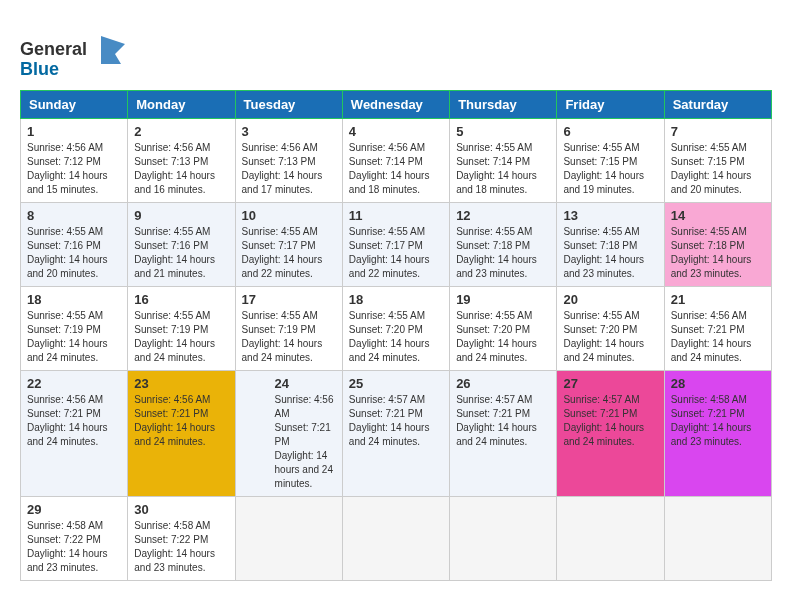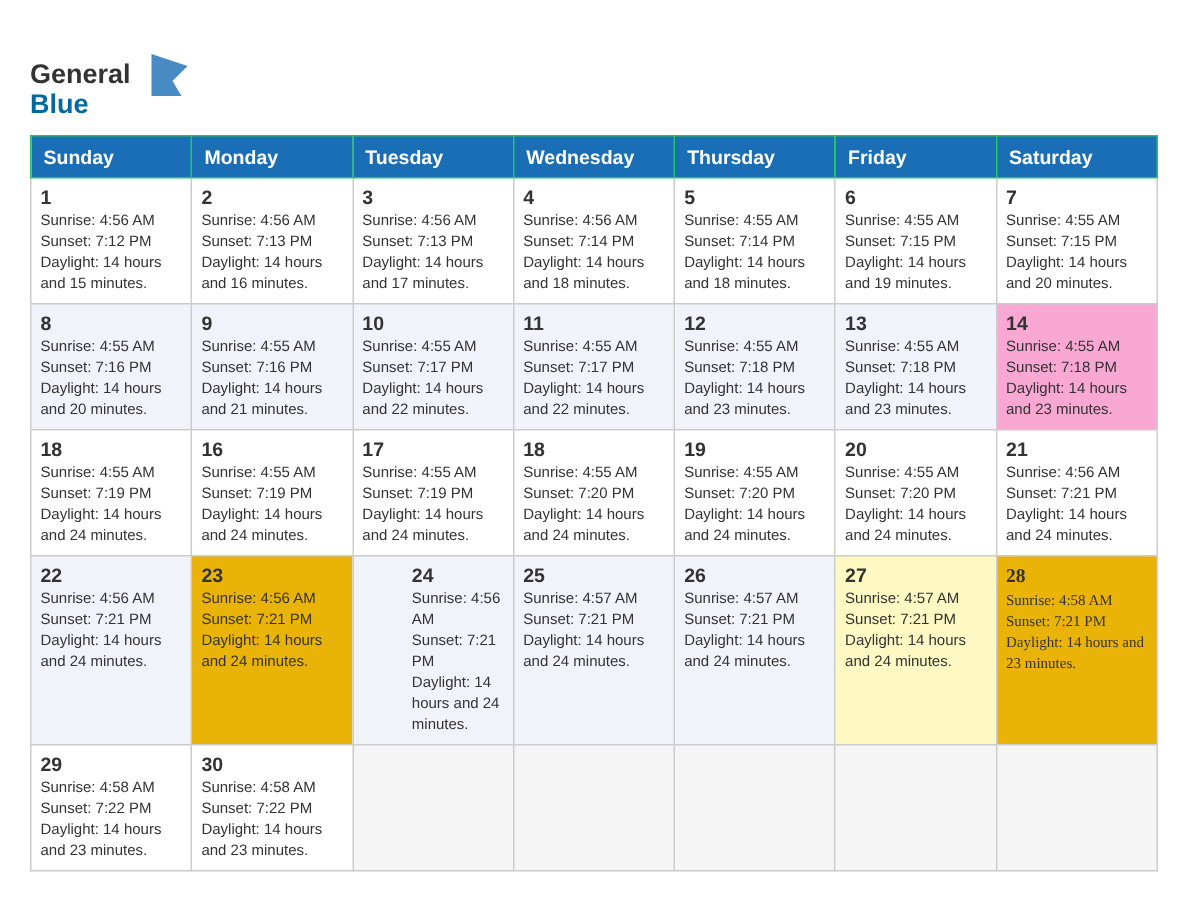--- a/index.html
+++ b/index.html
@@ -212,25 +212,25 @@
         <span class="cell-text">Sunrise: 4:56 AM<br>Sunset: 7:21 PM<br>Daylight: 14 hours and 24 minutes.</span>
       </td>
         <td style="background: rgb(240, 244, 250);">
         <span class="day-num">25</span>
         <span class="cell-text">Sunrise: 4:57 AM<br>Sunset: 7:21 PM<br>Daylight: 14 hours and 24 minutes.</span>
       </td>
         <td style="background: rgb(240, 244, 250);">
         <span class="day-num">26</span>
         <span class="cell-text">Sunrise: 4:57 AM<br>Sunset: 7:21 PM<br>Daylight: 14 hours and 24 minutes.</span>
       </td>
-        <td style="background: #fef9c3;">
+        <td style="background: #ec4899;">
         <span class="day-num">27</span>
         <span class="cell-text">Sunrise: 4:57 AM<br>Sunset: 7:21 PM<br>Daylight: 14 hours and 24 minutes.</span>
       </td>
-        <td style="background: #eab308; font-family: Liberation Serif, serif;">
+        <td style="background: #d946ef;">
         <span class="day-num">28</span>
         <span class="cell-text">Sunrise: 4:58 AM<br>Sunset: 7:21 PM<br>Daylight: 14 hours and 23 minutes.</span>
       </td>
       </tr>
       <tr style="background: rgb(255, 255, 255);">
         <td>
         <span class="day-num">29</span>
         <span class="cell-text">Sunrise: 4:58 AM<br>Sunset: 7:22 PM<br>Daylight: 14 hours and 23 minutes.</span>
       </td>
         <td>

